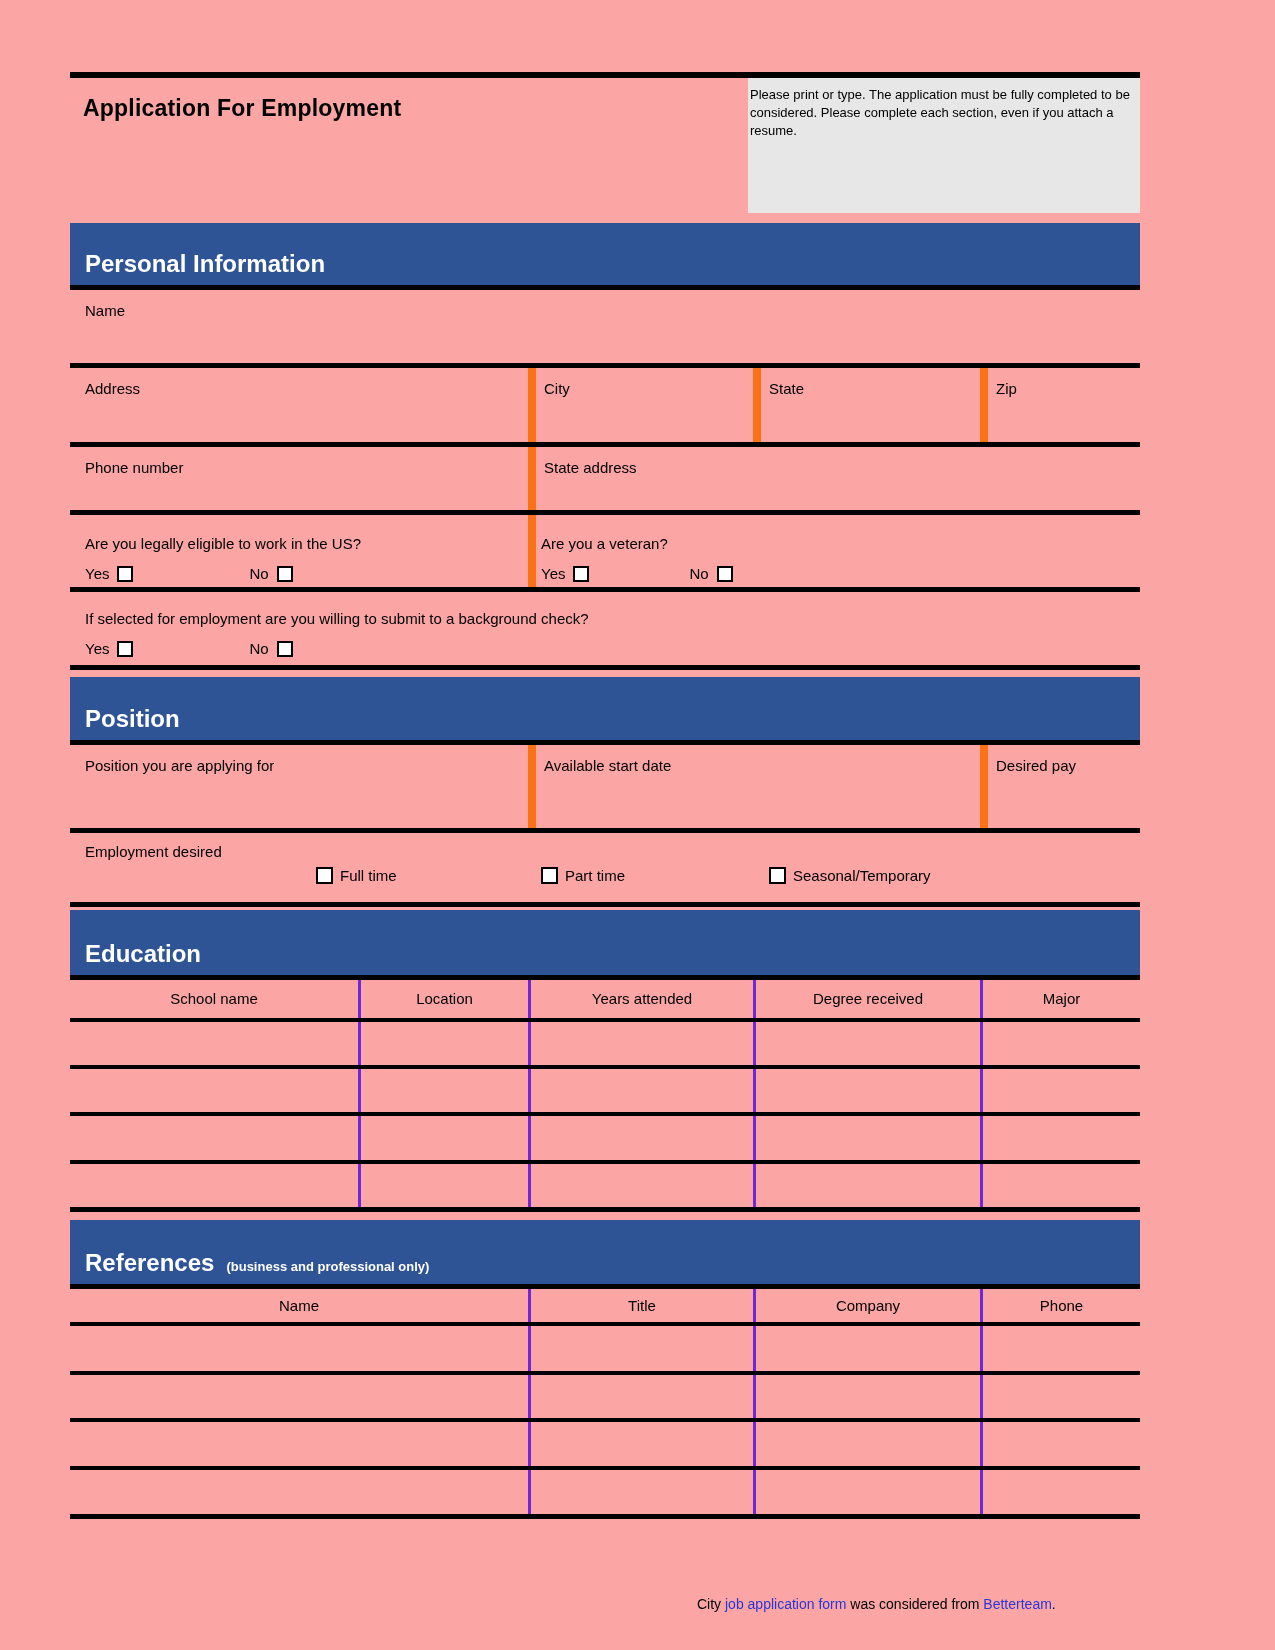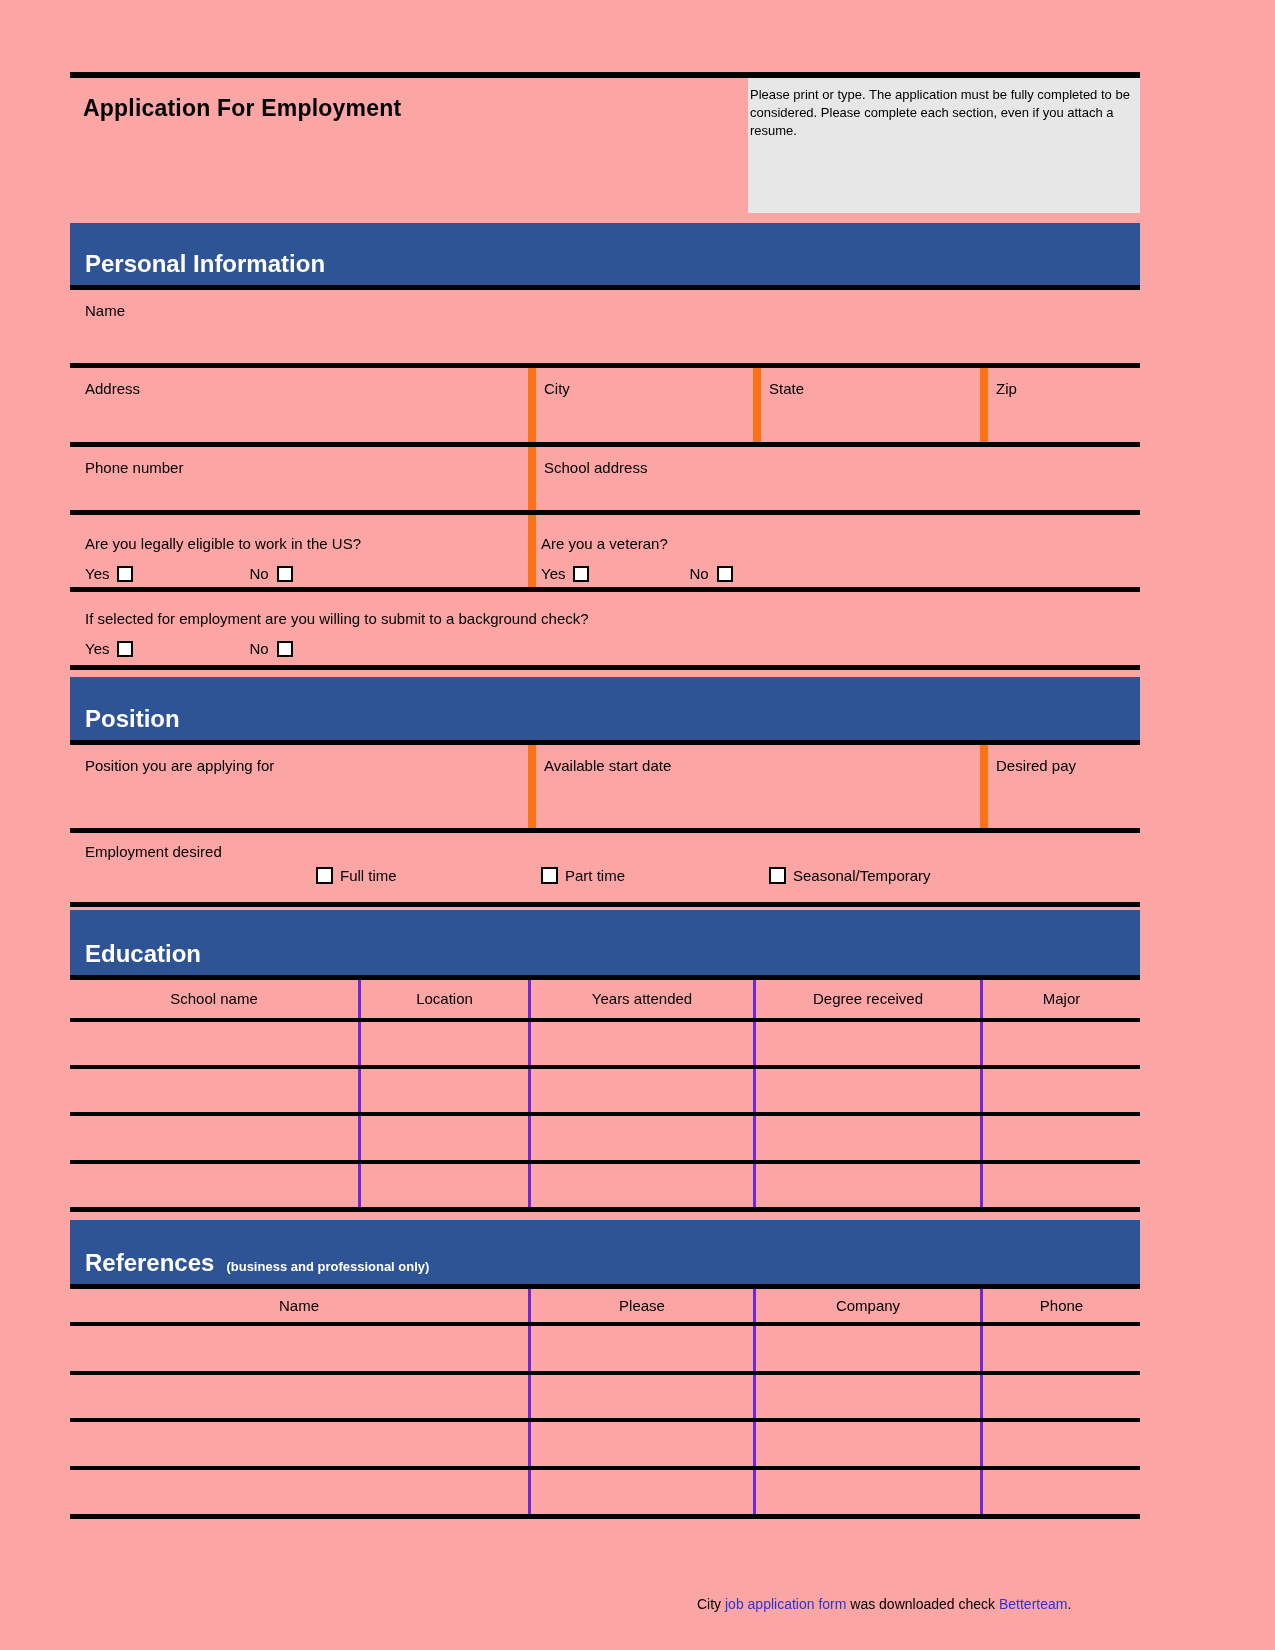--- a/index.html
+++ b/index.html
@@ -94,21 +94,21 @@
     <div class="cell w-c5">
       <div class="flabel">Zip</div>
     </div>
   </div>
 
   <div class="abs row" style="top:447px; height:68px;">
     <div class="cell w-a1">
       <div class="flabel pl15">Phone number</div>
     </div>
     <div class="cell w-a2">
-      <div class="flabel">School address</div>
+      <div class="flabel">State address</div>
     </div>
   </div>
 
   <div class="abs row" style="top:515px; height:77px;">
     <div class="cell w-a1" style="padding:20px 0 0 15px;">
       <div class="question">Are you legally eligible to work in the US?</div>
       <div class="yn-row">
         <span>Yes</span>
         <span class="cbox"></span>
         <span style="margin-left:116px;">No</span>
@@ -217,21 +217,21 @@
   <div class="abs section-bar" style="top:1220px; height:69px;">
     <div class="bar-label">
       <span>References</span>
       <span class="bar-sub">(business and professional only)</span>
     </div>
   </div>
 
   <div class="abs tbl" style="top:1289px;">
     <div class="trow th-row" style="height:37px;">
       <div class="tcell th w-a1" style="padding-top:8px;">Name</div>
-      <div class="tcell th w-c3" style="padding-top:8px;">Please</div>
+      <div class="tcell th w-c3" style="padding-top:8px;">Title</div>
       <div class="tcell th w-c4" style="padding-top:8px;">Company</div>
       <div class="tcell th w-c5" style="padding-top:8px;">Phone</div>
     </div>
     <div class="trow body-row" style="height:49px;">
       <div class="tcell w-a1"></div>
       <div class="tcell w-c3"></div>
       <div class="tcell w-c4"></div>
       <div class="tcell w-c5"></div>
     </div>
     <div class="trow body-row" style="height:47px;">
@@ -248,16 +248,16 @@
     </div>
     <div class="trow last-row" style="height:49px;">
       <div class="tcell w-a1"></div>
       <div class="tcell w-c3"></div>
       <div class="tcell w-c4"></div>
       <div class="tcell w-c5"></div>
     </div>
   </div>
 
   <div id="footer" class="abs">
-    <span>City </span><span class="link">job application form</span><span> was downloaded check </span><span class="link">Betterteam</span><span>.</span>
+    <span>City </span><span class="link">job application form</span><span> was considered from </span><span class="link">Betterteam</span><span>.</span>
   </div>
 
 </div>
 
 </body></html>

